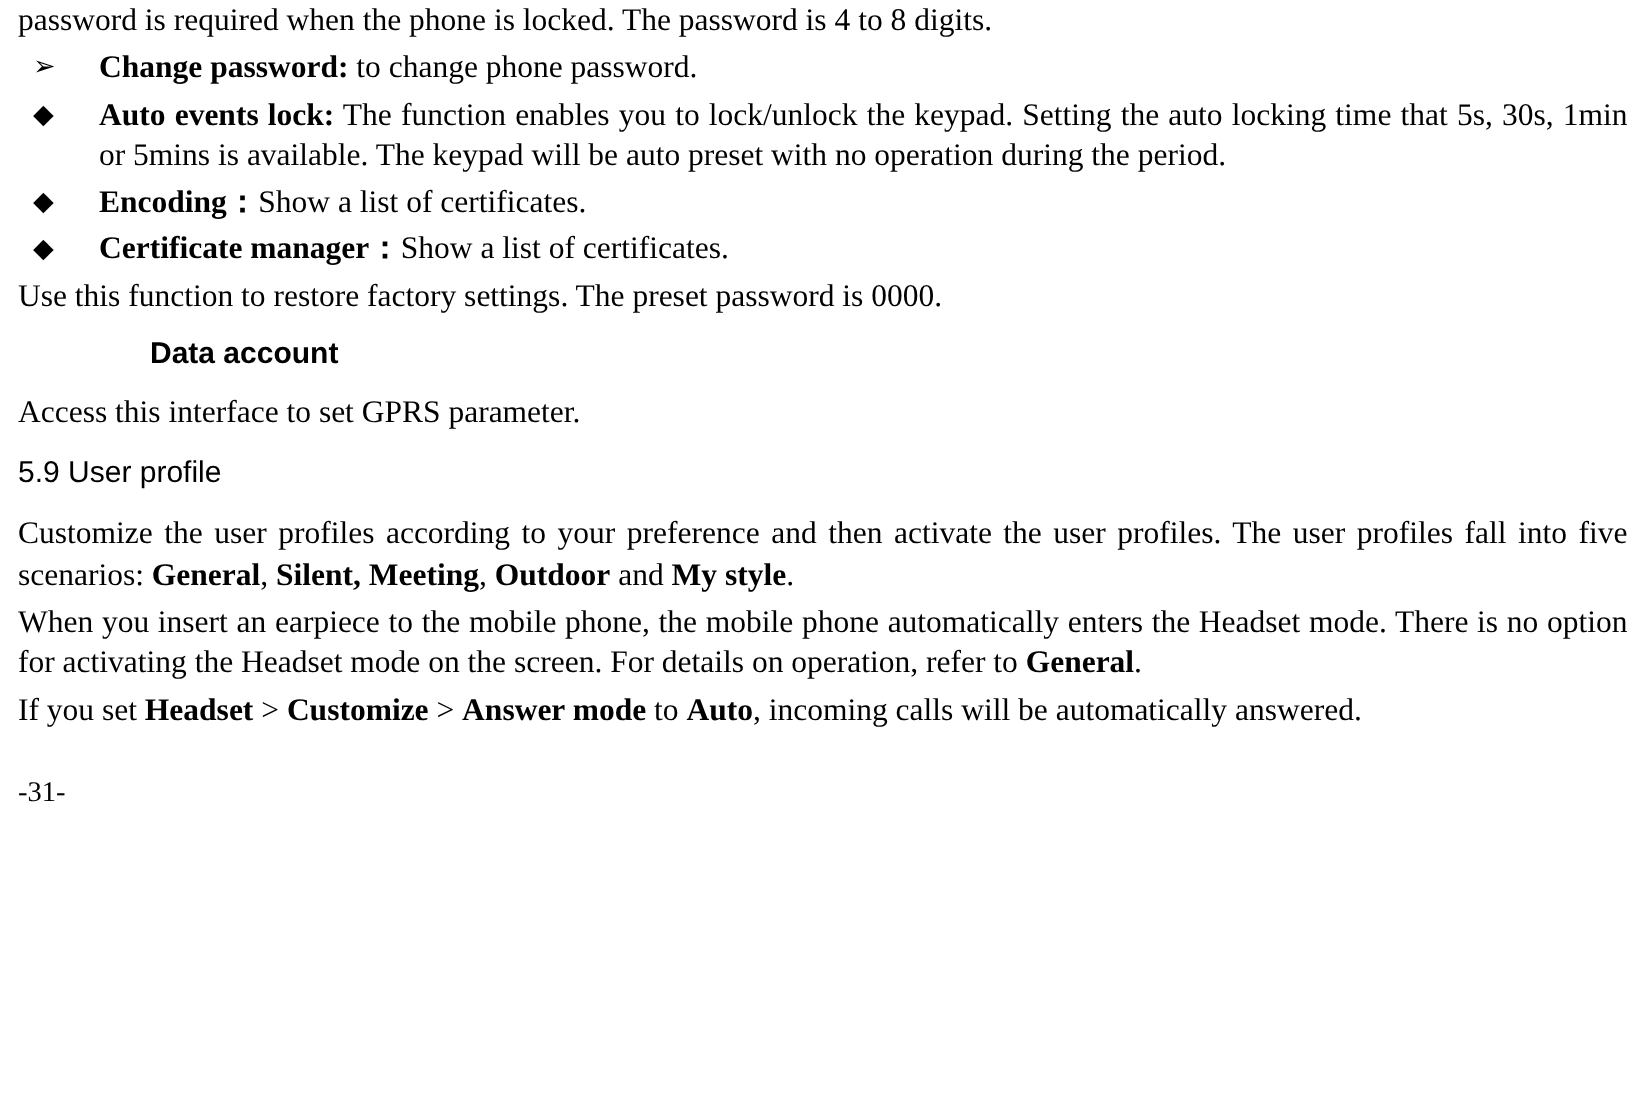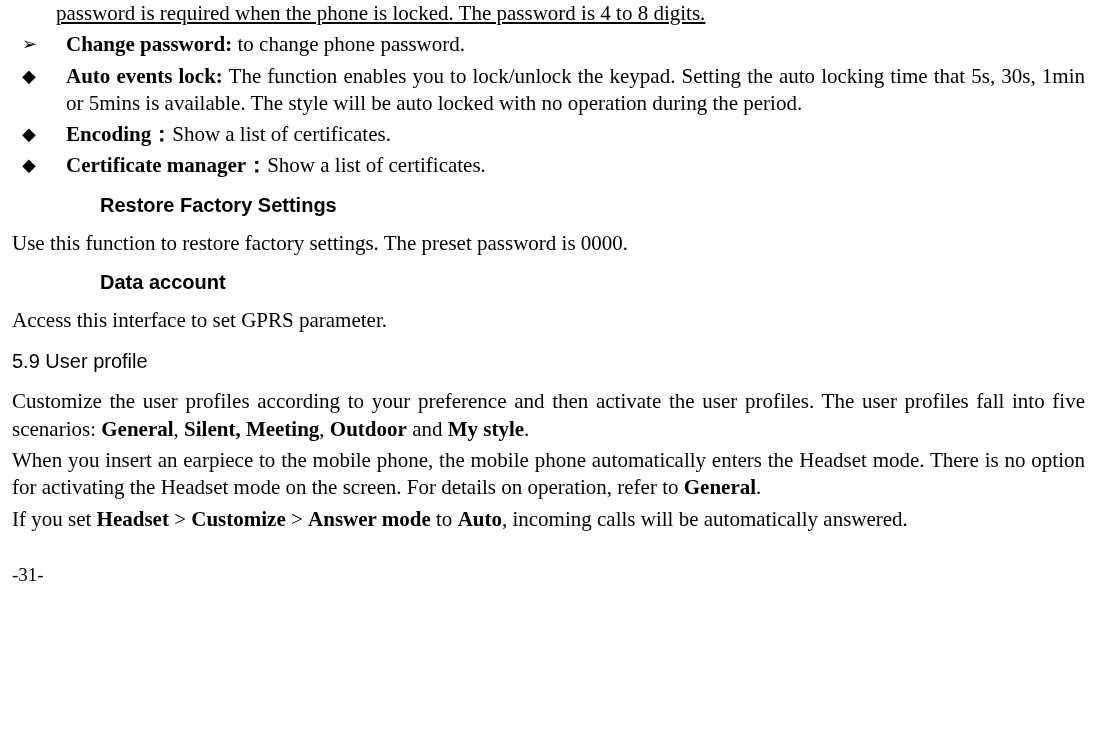--- a/index.html
+++ b/index.html
@@ -48,61 +48,58 @@
     }
     .para {
       margin: 4px 0;
       text-align: justify;
     }
     .page-number {
       margin-top: 30px;
       font-size: 19px;
     }
     .indent-continue {
-      margin-left: 44px;
       text-align: justify;
-      text-decoration: underline;
     }
   </style>
 </head>
 <body>
 
 <div class="content">
 
   <div class="indent-continue">password is required when the phone is locked. The password is 4 to 8 digits.</div>
 
   <div class="bullet-line">
     <div class="bullet-marker">➢</div>
     <div class="bullet-text">
       <span class="bold">Change password:</span><span> to change phone password.</span>
     </div>
   </div>
 
   <div class="bullet-line">
     <div class="bullet-marker">◆</div>
     <div class="bullet-text">
-      <span class="bold">Auto events lock:</span><span> The function enables you to lock/unlock the keypad. Setting the auto locking time that 5s, 30s, 1min or 5mins is available. The style will be auto locked with no operation during the period.</span>
+      <span class="bold">Auto events lock:</span><span> The function enables you to lock/unlock the keypad. Setting the auto locking time that 5s, 30s, 1min or 5mins is available. The keypad will be auto preset with no operation during the period.</span>
     </div>
   </div>
 
   <div class="bullet-line">
     <div class="bullet-marker">◆</div>
     <div class="bullet-text">
       <span class="bold">Encoding：</span><span>Show a list of certificates.</span>
     </div>
   </div>
 
   <div class="bullet-line">
     <div class="bullet-marker">◆</div>
     <div class="bullet-text">
       <span class="bold">Certificate manager：</span><span>Show a list of certificates.</span>
     </div>
   </div>
 
-  <div class="heading">Restore Factory Settings</div>
 
   <div class="para">Use this function to restore factory settings. The preset password is 0000.</div>
 
   <div class="heading">Data account</div>
 
   <div class="para">Access this interface to set GPRS parameter.</div>
 
   <div class="section-number">5.9    User profile</div>
 
 

